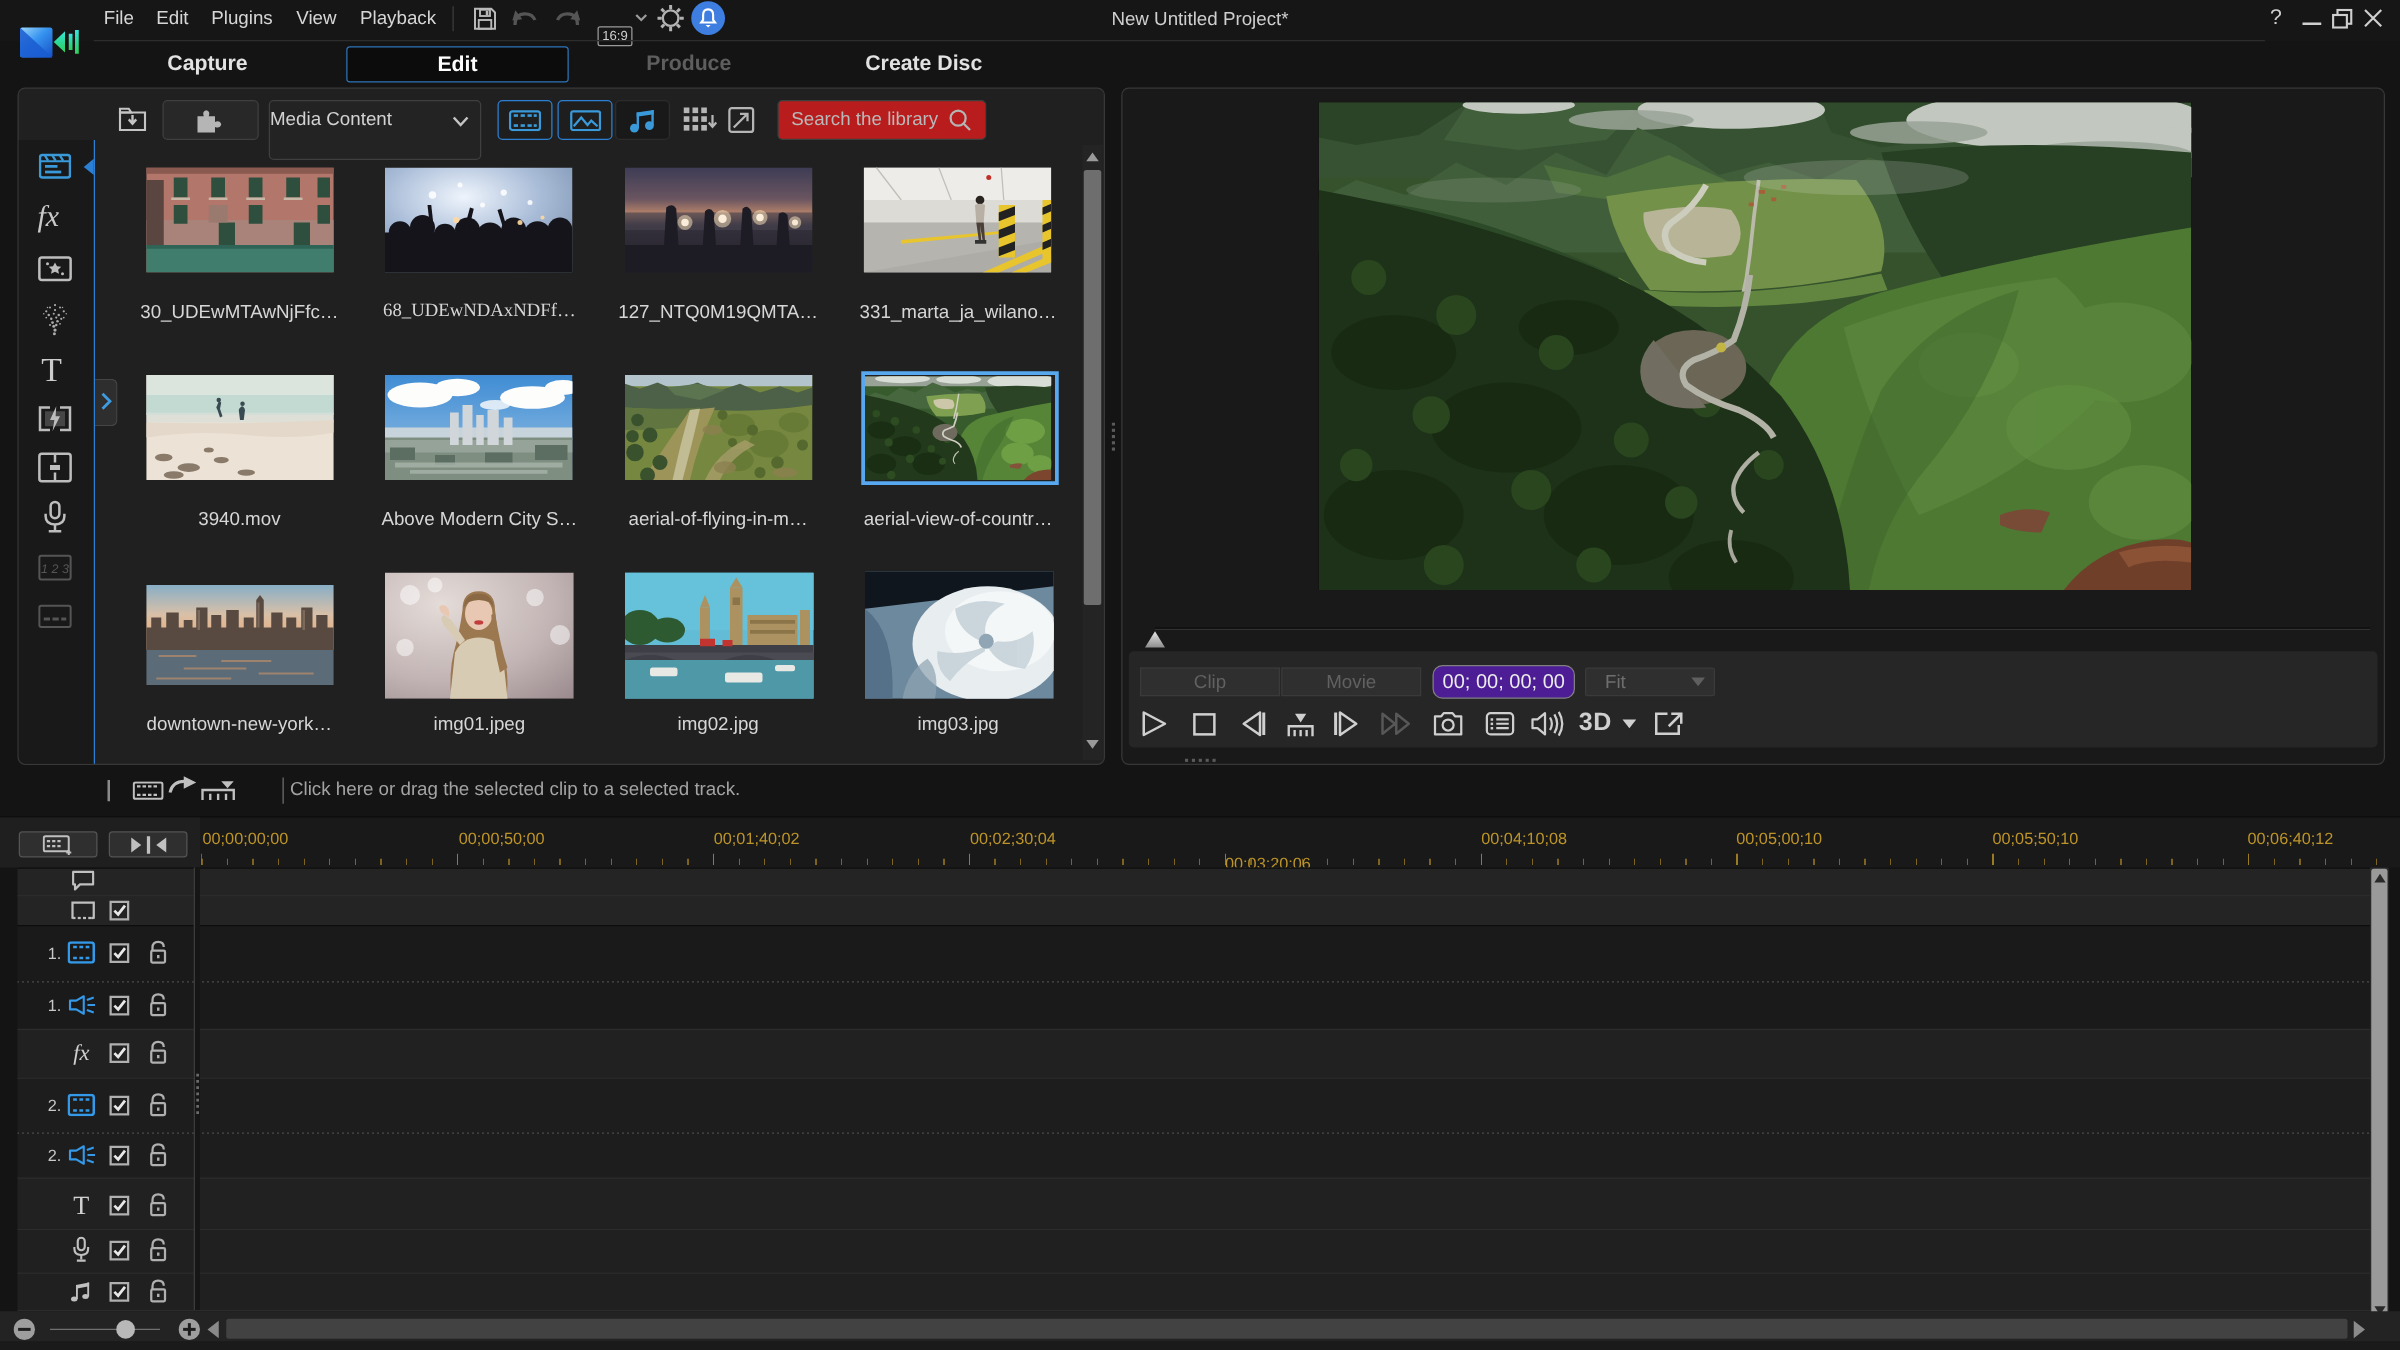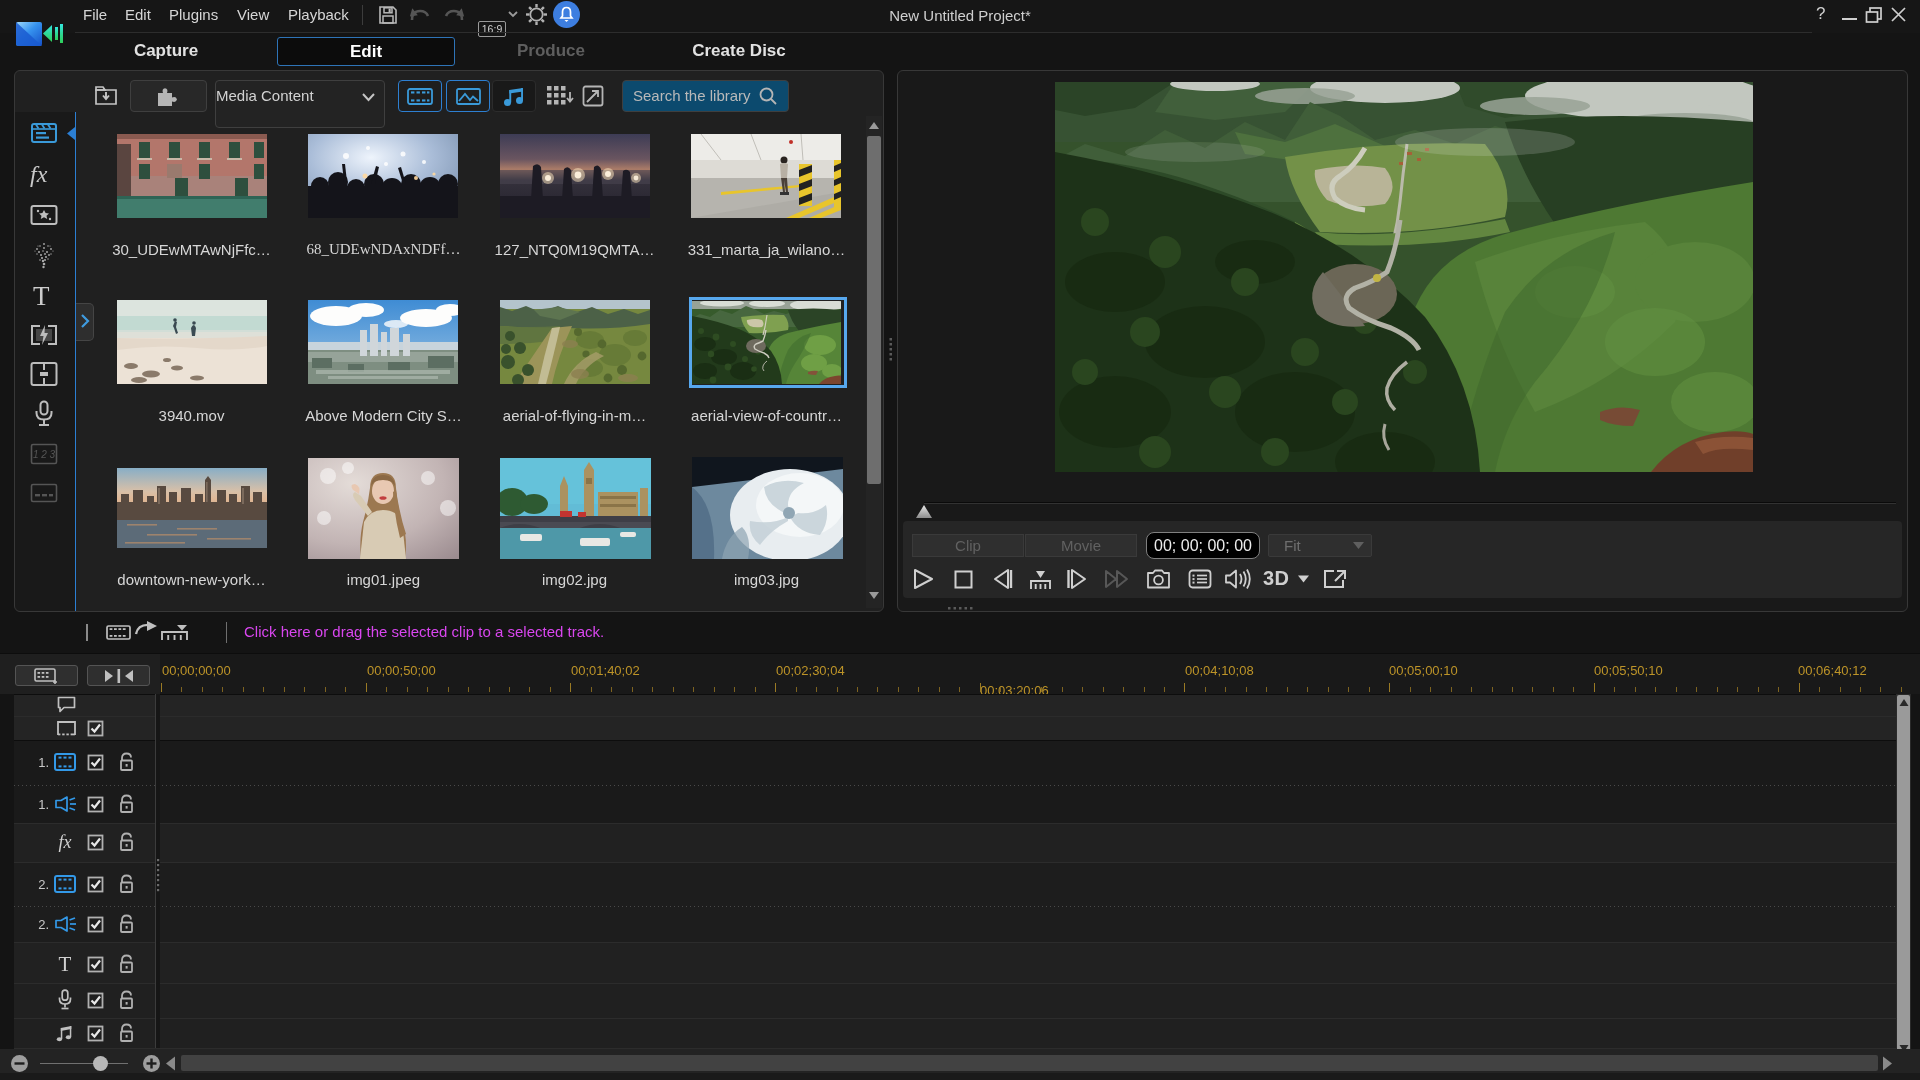--- a/index.html
+++ b/index.html
@@ -269,21 +269,21 @@
           <rect x="16" y="16" width="4.5" height="4.5"></rect>
   </g>
   <path d="M25,8 L25,17 M22,14 L25,17.5 L28,14" stroke="#b5b5b5" fill="none" stroke-width="1.8"></path>
 </svg>
 
 <svg class="abs" style="left:582px;top:85px;" width="22" height="22" viewBox="0 0 22 22">
   <rect x="1.5" y="1.5" width="19" height="19" rx="2" stroke="#b5b5b5" fill="none" stroke-width="1.8"></rect>
   <path d="M5,17 L16,6 M10,6 L16,6 L16,12" stroke="#b5b5b5" fill="none" stroke-width="1.8"></path>
 </svg>
 
-<div class="abs" style="left:622px;top:80px;width:167px;height:32px;background:#0c4a6e;border:1px solid #3f3f3f;border-radius:4px;color:#b9b9b9;font-size:15px;line-height:30px;padding-left:10px;">Search the library</div>
+<div class="abs" style="left:622px;top:80px;width:167px;height:32px;background:#b91c1c;border:1px solid #3f3f3f;border-radius:4px;color:#b9b9b9;font-size:15px;line-height:30px;padding-left:10px;">Search the library</div>
 <svg class="abs" style="left:757px;top:85px;" width="22" height="22" viewBox="0 0 22 22">
   <circle cx="9.5" cy="9.5" r="6" stroke="#b5b5b5" fill="none" stroke-width="1.8"></circle>
   <line x1="14" y1="14" x2="19" y2="19" stroke="#b5b5b5" stroke-width="1.8"></line>
 </svg>
 </div>
 
 <div id="library">
 
 <div class="abs" style="left:117px;top:134px;width:150px;height:84px;">
 <svg width="150" height="84" viewBox="0 0 150 84">
@@ -811,21 +811,21 @@
       </defs>
   <path d="M9,1 L17,14 L1,14 Z" fill="url(#ph)"></path>
 </svg>
 
 <div class="abs" style="left:903px;top:521px;width:999px;height:77px;background:#262626;border-radius:4px;"></div>
 <div id="preview-controls">
 
 <div class="abs" style="left:912px;top:534px;width:112px;height:23px;background:#2f2f2f;border:1px solid #3a3a3a;color:#616161;font-size:15px;text-align:center;line-height:22px;">Clip</div>
 <div class="abs" style="left:1025px;top:534px;width:112px;height:23px;background:#2f2f2f;border:1px solid #3a3a3a;color:#616161;font-size:15px;text-align:center;line-height:22px;">Movie</div>
 
-<div class="abs" style="left:1146px;top:532px;width:114px;height:27px;background:#000000;border:1px solid #808080;border-radius:8px;color:#ececec;font-size:16px;text-align:center;line-height:25px;">00; 00; 00; 00</div>
+<div class="abs" style="left:1146px;top:532px;width:114px;height:27px;background:#4c1d95;border:1px solid #808080;border-radius:8px;color:#ececec;font-size:16px;text-align:center;line-height:25px;">00; 00; 00; 00</div>
 
 <div class="abs" style="left:1268px;top:534px;width:104px;height:23px;background:#2f2f2f;border:1px solid #3a3a3a;border-radius:2px;color:#6e6e6e;font-size:15px;line-height:22px;padding-left:15px;">Fit</div>
 <svg class="abs" style="left:1352px;top:541px;" width="13" height="9" viewBox="0 0 13 9">
         <path d="M1,1 L6.5,8 L12,1 Z" fill="#5f5f5f"></path>
       </svg>
 
 <svg class="abs" style="left:913px;top:568px;" width="21" height="22" viewBox="0 0 21 22">
         <path d="M2,2 L19,11 L2,20 Z" stroke="#cfcfcf" stroke-width="2" fill="none" stroke-linejoin="round"></path>
       </svg>
 <svg class="abs" style="left:954px;top:570px;" width="19" height="19" viewBox="0 0 19 19">
@@ -917,21 +917,21 @@
 </svg>
 <svg class="abs" style="left:133px;top:620px;" width="28" height="22" viewBox="0 0 28 22">
   <path d="M3,14 Q5,4 17,5 L17,5" stroke="#c0c0c0" fill="none" stroke-width="2.4"></path>
   <path d="M14,1 L24,6 L14,11 Z" fill="#c0c0c0"></path>
 </svg>
 <svg class="abs" style="left:160px;top:624px;" width="30" height="18" viewBox="0 0 30 18">
   <path d="M2,16 L2,8 L27,8 L27,16 M8.2,16 L8.2,11 M14.5,16 L14.5,11 M20.8,16 L20.8,11" stroke="#c0c0c0" stroke-width="1.9" fill="none"></path>
   <path d="M17,1 L27,1 L22,6.5 Z" fill="#c0c0c0"></path>
 </svg>
 <div class="abs" style="left:226px;top:622px;width:1px;height:21px;background:#6f6f6f;"></div>
-<div class="abs" style="left:232px;top:623px;color:#d946ef;font-size:15px;margin-left:12px;">Click here or drag the selected clip to a selected track.</div>
+<div class="abs" style="left:232px;top:623px;color:#a3a3a3;font-size:15px;">Click here or drag the selected clip to a selected track.</div>
 </div>
 
 <div id="timeline">
 
 <div class="abs" style="left:0;top:653px;width:1920px;height:41px;background:#191919;border-top:1px solid #0d0d0d;"></div>
 <div class="abs" style="left:0;top:654px;width:160px;height:40px;background:#1f1f1f;"></div>
 <div class="abs" style="left:15px;top:665px;width:63px;height:21px;background:#2f2f2f;border:1px solid #545454;border-radius:3px;"></div>
 <svg class="abs" style="left:34px;top:668px;" width="27" height="17" viewBox="0 0 27 17">
   <rect x="1" y="1" width="20" height="12" rx="1.5" stroke="#c0c0c0" fill="none" stroke-width="1.6"></rect>
   <g fill="#c0c0c0">

